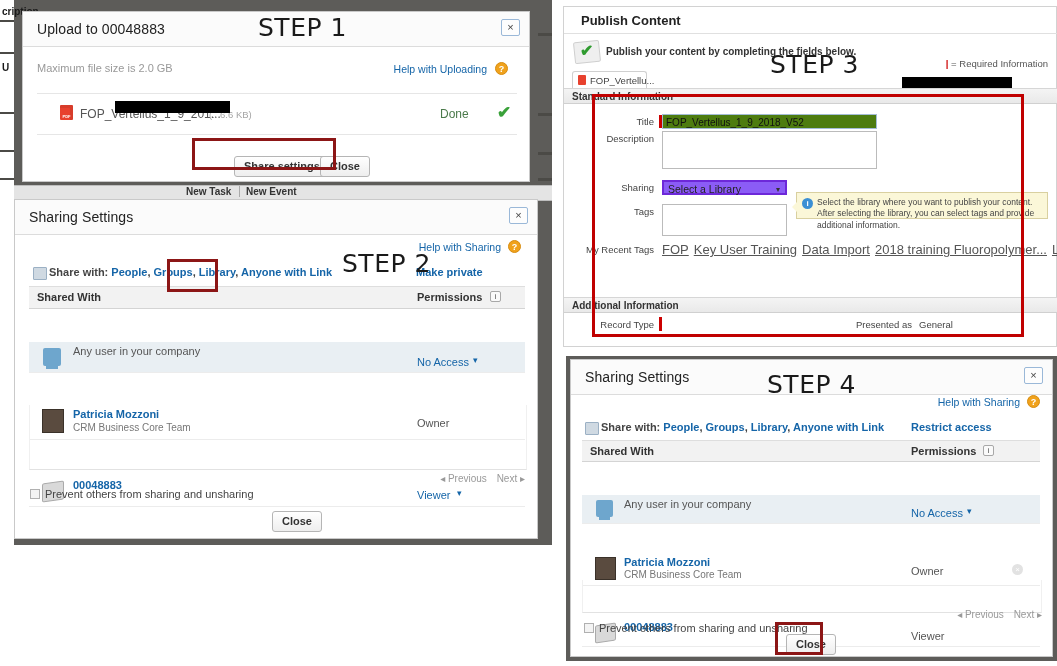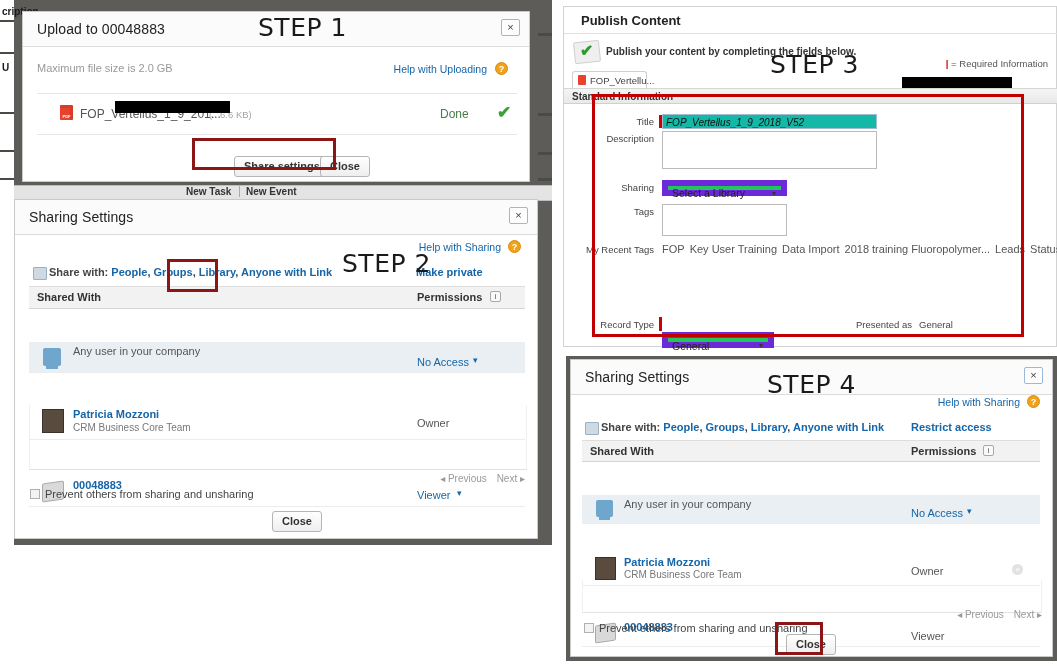--- a/index.html
+++ b/index.html
@@ -111,46 +111,46 @@
   .tab{
     background:#ffffff;border:1px solid #d0d0d0;border-bottom:none;
     border-radius:3px 3px 0 0;font-size:9.5px;color:#444;
     box-sizing:border-box;
   }
   .flabel{font-size:9.5px;color:#444;text-align:right;}
   .finput{
     border:1px solid #a3bcd6;background:#fff;box-sizing:border-box;
     font-size:10px;color:#111;padding:1px 3px;
   }
-  .finput.sel{background:#14b8a6;font-style:italic;}
+  .finput.sel{background:#4d7c0f;}
   .reqbar{width:3px;background:#c00;}
   .tarea{border:1px solid #bbb;background:#fff;box-sizing:border-box;}
   .selbox{
-    border:6px solid #6d28d9;background:#22c55e;box-sizing:border-box;
+    border:2px solid #6d28d9;background:#8b5cf6;box-sizing:border-box;
     font-size:10.5px;color:#222;padding:2px 4px;position:relative;
   }
   .selbox:after{
     content:"▾";position:absolute;right:5px;top:2px;font-size:8px;color:#333;
   }
   .tip{
     background:#fbf7d8;border:1px solid #d9d0a0;box-sizing:border-box;
     font-size:8.5px;color:#444;line-height:1.35;padding:4px 5px 4px 20px;
     position:relative;
   }
   .tip:before{
     content:"i";position:absolute;left:5px;top:5px;width:11px;height:11px;
     border-radius:50%;background:#3b8fd4;color:#fff;font-size:8px;
     font-weight:bold;text-align:center;line-height:11px;
   }
   .tipnub{
     position:absolute;left:-5px;top:9px;width:0;height:0;
     border-top:5px solid transparent;border-bottom:5px solid transparent;
     border-right:5px solid #fbf7d8;
   }
-  .tag{font-size:11px;color:#555;margin-right:5px;white-space:nowrap;}
+  .tag{font-size:13px;color:#555;text-decoration:underline;margin-right:5px;white-space:nowrap;}
   .presented{font-size:9.5px;color:#444;}
   .bgtext{font-size:10px;font-weight:bold;color:#1a1a1a;}
   .bgline{background:#4b4a46;}
 </style>
 </head>
 <body>
 
 <div class="abs backdrop" style="left:14px;top:0;width:538px;height:545px;"></div>
 <div class="abs bg-white" style="left:0;top:0;width:14px;height:545px;"></div>
 
@@ -288,27 +288,34 @@
   <div class="abs flabel" style="left:0px;top:109px;width:90px;">Title</div>
   <div class="abs reqbar" style="left:95px;top:108px;height:13px;"></div>
   <div class="abs finput sel" style="left:98px;top:107px;width:215px;height:15px;line-height:13px;">FOP_Vertellus_1_9_2018_V52</div>
 
   <div class="abs flabel" style="left:0px;top:126px;width:90px;">Description</div>
   <div class="abs tarea" style="left:98px;top:124px;width:215px;height:38px;"></div>
 
   <div class="abs flabel" style="left:0px;top:175px;width:90px;">Sharing</div>
   <div class="abs selbox" style="left:98px;top:173px;width:125px;height:15px;line-height:11px;">Select a Library</div>
 
+  <div class="abs tip" style="left:232px;top:170px;width:252px;height:27px;">
+    <span class="tipnub"></span>
+    <span>Select the library where you want to publish your content. After selecting the library, you can select tags and provide additional information.</span>
+  </div>
 
   <div class="abs flabel" style="left:0px;top:199px;width:90px;">Tags</div>
   <div class="abs tarea" style="left:98px;top:197px;width:125px;height:32px;"></div>
 
   <div class="abs flabel" style="left:0px;top:237px;width:90px;">My Recent Tags</div>
   <div class="abs" id="recent-tags" style="left:98px;top:236px;width:390px;line-height:13px;"><span class="tag">FOP</span><span class="tag">Key User Training</span><span class="tag">Data Import</span><span class="tag">2018 training Fluoropolymer...</span><span class="tag">Leads</span><span class="tag">Status</span><span class="tag">training</span><span class="tag">Films</span></div>
 
+  <div class="abs sec-head" style="left:0;top:290px;width:494px;height:14px;">
+    <span class="abs" style="left:8px;top:2px;">Additional Information</span>
+  </div>
 
   <div class="abs flabel" style="left:0px;top:312px;width:90px;">Record Type</div>
   <div class="abs reqbar" style="left:95px;top:310px;height:14px;"></div>
   <div class="abs selbox" style="left:98px;top:309px;width:112px;height:16px;line-height:12px;">General</div>
   <div class="abs presented" style="left:292px;top:312px;">Presented as</div>
   <div class="abs presented" style="left:355px;top:312px;">General</div>
 </div>
 
 <div class="abs annbox bright" style="left:592px;top:94px;width:432px;height:243px;"></div>
 

